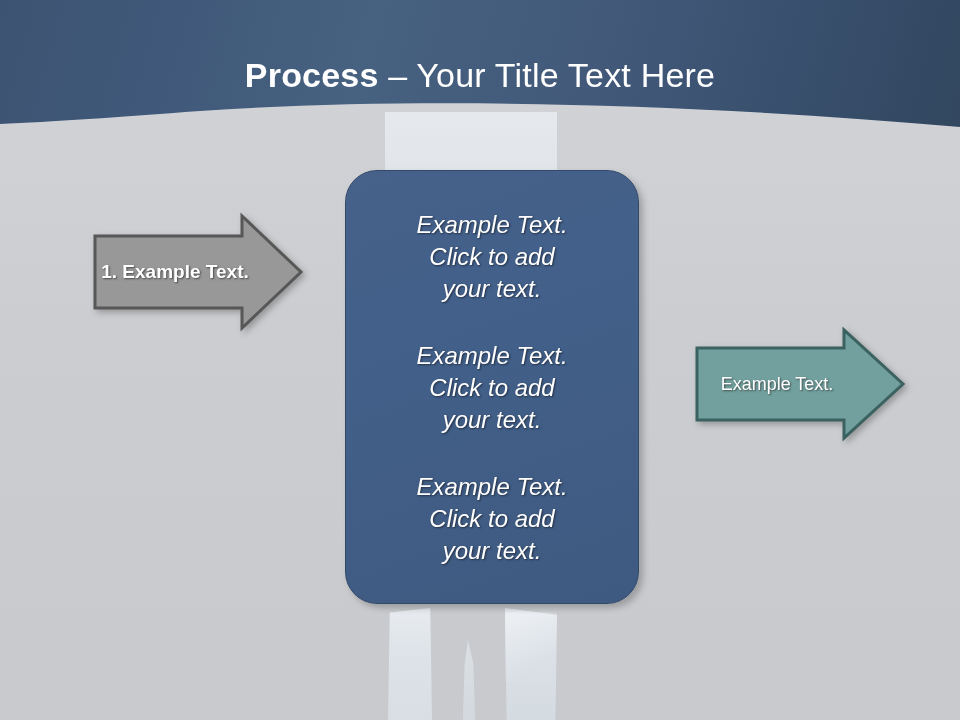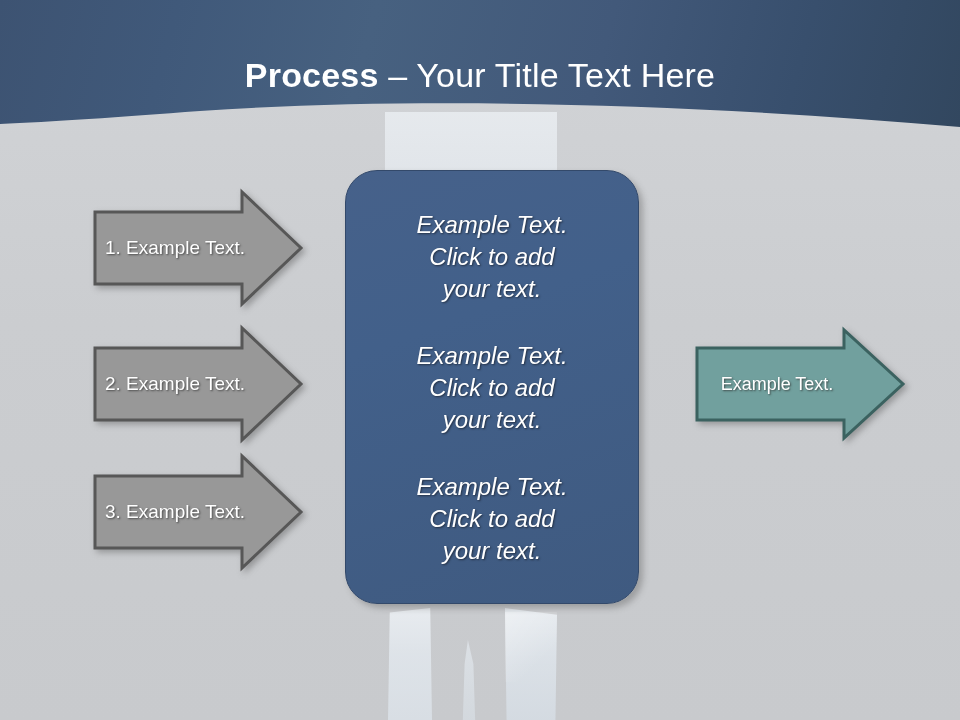--- a/index.html
+++ b/index.html
@@ -106,21 +106,21 @@
     pointer-events: none;
   }
   
   .arrow svg { display: block; width: 100%; height: 100%; }
 
   .arrow-gray  .fill   { fill: #989898; }
   .arrow-gray  .stroke { stroke: #575757; }
   .arrow-teal  .fill   { fill: #71a09e; }
   .arrow-teal  .stroke { stroke: #3b6260; }
 
-  .a1 { left: 92px;  top: 188px; width: 212px; height: 120px; }
+  .a1 { left: 92px;  top: 212px; width: 212px; height: 120px; font-weight: bold; }
   .a2 { left: 92px;  top: 324px; width: 212px; height: 120px; }
   .a3 { left: 92px;  top: 452px; width: 212px; height: 120px; }
   .a4 { left: 694px; top: 326px; width: 212px; height: 116px; }
 
   .a1 .arrow-label,
   .a2 .arrow-label,
   .a3 .arrow-label { margin-right: 46px; }
   .a4 .arrow-label { margin-right: 46px; font-size: 18px; }
 
   
@@ -165,33 +165,21 @@
     <span class="strong">Process</span><span class="light"> – Your Title Text Here</span>
   </div>
 
   <div class="arrow arrow-gray a1">
     <svg class="arrow-shape" viewBox="0 0 212 120" preserveAspectRatio="none">
       <polygon class="fill stroke" stroke-width="3" stroke-linejoin="miter" points="3,24 150,24 150,4 209,60 150,116 150,96 3,96"></polygon>
     </svg>
     <span class="arrow-label">1. Example Text.</span>
   </div>
 
-  <div class="arrow arrow-gray a2">
-    <svg class="arrow-shape" viewBox="0 0 212 120" preserveAspectRatio="none">
-      <polygon class="fill stroke" stroke-width="3" stroke-linejoin="miter" points="3,24 150,24 150,4 209,60 150,116 150,96 3,96"></polygon>
-    </svg>
-    <span class="arrow-label">2. Example Text.</span>
-  </div>
 
-  <div class="arrow arrow-gray a3">
-    <svg class="arrow-shape" viewBox="0 0 212 120" preserveAspectRatio="none">
-      <polygon class="fill stroke" stroke-width="3" stroke-linejoin="miter" points="3,24 150,24 150,4 209,60 150,116 150,96 3,96"></polygon>
-    </svg>
-    <span class="arrow-label">3. Example Text.</span>
-  </div>
 
   <div class="panel">
     <div class="panel-block">Example Text.
 Click  to add
 your text.</div>
     <div class="panel-block">Example Text.
 Click  to add
 your text.</div>
     <div class="panel-block">Example Text.
 Click  to add

